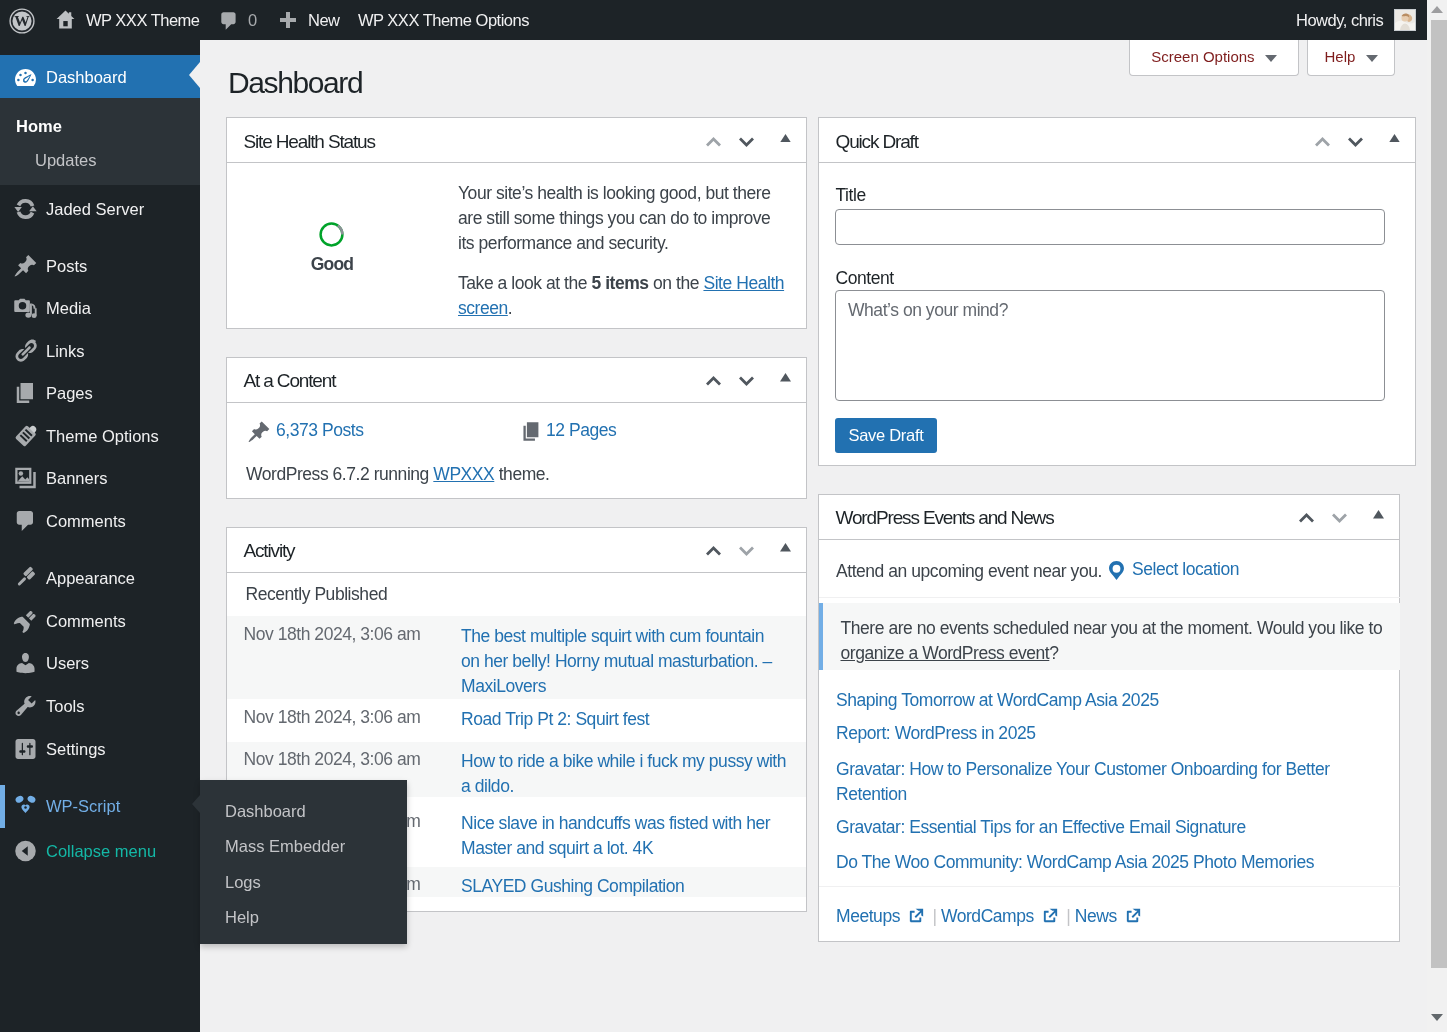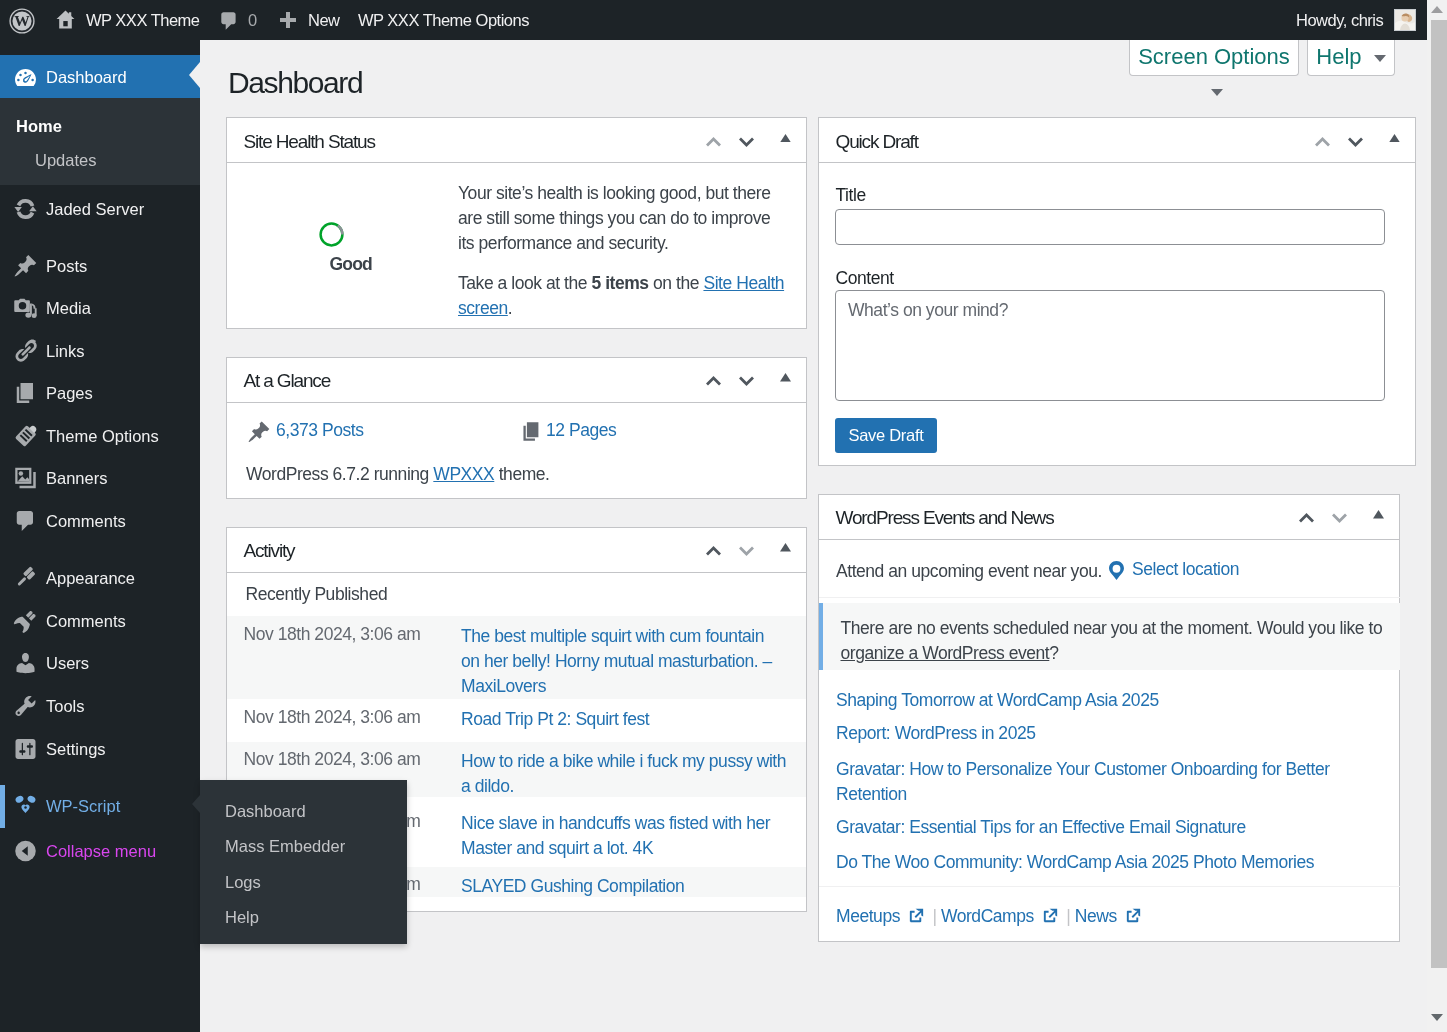--- a/index.html
+++ b/index.html
@@ -28,21 +28,21 @@
 
 #mi-dash { top:15px; background:#2271b1; color:#fff; }
 #dash-notch { position:absolute; left:189px; top:22px; width:0; height:0; border-top:13px solid transparent; border-bottom:13px solid transparent; border-right:11px solid #f0f0f1; }
 #submenu-dash { position:absolute; left:0; top:58px; width:200px; height:87px; background:#2c3338; }
 #submenu-dash .s1 { position:absolute; left:16px; top:18.9px; color:#fff; font-weight:bold; font-size:16.5px; }
 #submenu-dash .s2 { position:absolute; left:16px; top:52.7px; color:#c3c4c7; font-size:16.5px;margin-left:19px; }
 
 
 #content { position:absolute; left:200px; top:40px; width:1227px; height:992px; background:#f0f0f1; }
 
-.metabtn { position:absolute; background:#fff; border:1px solid #c3c4c7; border-top:none; border-radius:0 0 4px 4px; color:#0f766e; font-size:22px; text-align:center; }
+.metabtn { position:absolute; background:#fff; border:1px solid #c3c4c7; border-top:none; border-radius:0 0 4px 4px; color:#7f1d1d; font-size:15px; text-align:center; }
 
 h1.pagetitle { position:absolute; left:228px; top:66px; font-size:30px; font-weight:400; color:#1d2327; letter-spacing:-1.4px; }
 
 .postbox { position:absolute; background:#fff; border:1px solid #c3c4c7; }
 .pb-head { position:absolute; left:0; top:0; right:0; height:45px; border-bottom:1px solid #c3c4c7; }
 .pb-title { position:absolute; left:16.5px; top:12.5px; font-size:19px; font-weight:normal; color:#1d2327; letter-spacing:-1.15px; }
 .chev { stroke:#50575e; stroke-width:2.8; fill:none; }
 .chevlt { stroke:#9ea3a8; stroke-width:2.8; fill:none; }
 .coltri { fill:#50575e; }
 
@@ -80,28 +80,28 @@
         <path class="chev" d="M2 3.5 L8.5 10 L15 3.5"></path>
       </svg>
     <svg class="abs" style="right:15px;top:15.5px" width="11" height="8.5" viewBox="0 0 11 8.5">
         <path class="coltri" d="M5.5 0 L11 8.5 L0 8.5 Z"></path>
       </svg>
   </div>
   <svg class="abs" style="left:92px;top:104px" width="25" height="25" viewBox="0 0 25 25">
     <circle cx="12.5" cy="12.5" r="10.9" fill="none" stroke="#00a32a" stroke-width="2.5"></circle>
     <path d="M18.76 3.57 A10.9 10.9 0 0 1 23.4 12.5" fill="none" stroke="#8b9196" stroke-width="2.5"></path>
   </svg>
-  <div class="abs" style="left:65px;top:136px;width:80px;text-align:right;font-size:17.5px;font-weight:bold;color:#3c434a;letter-spacing:-0.8px">Good</div>
+  <div class="abs" style="left:65px;top:136px;width:80px;text-align:center;font-size:17.5px;font-weight:bold;color:#3c434a;letter-spacing:-0.8px">Good</div>
   <div class="abs body-txt" style="left:231px;top:63px;letter-spacing:-0.45px">Your site’s health is looking good, but there<br>are still some things you can do to improve<br>its performance and security.</div>
   <div class="abs body-txt" style="left:231px;top:153px;letter-spacing:-0.45px">Take a look at the <b>5 items</b> on the <a class="blueu" href="#">Site Health</a><br><a class="blueu" href="#">screen</a>.</div>
 </div>
 
 <div class="postbox" style="left:226px;top:356.5px;width:581px;height:142px">
   <div class="pb-head">
-    <span class="pb-title">At a Glance</span>
+    <span class="pb-title">At a Content</span>
     <svg class="abs" style="right:84px;top:16.5px" width="17" height="14" viewBox="0 0 17 14">
         <path class="chev" d="M2 10.5 L8.5 4 L15 10.5"></path>
       </svg>
     <svg class="abs" style="right:51px;top:16.5px" width="17" height="14" viewBox="0 0 17 14">
         <path class="chev" d="M2 3.5 L8.5 10 L15 3.5"></path>
       </svg>
     <svg class="abs" style="right:15px;top:15.5px" width="11" height="8.5" viewBox="0 0 11 8.5">
         <path class="coltri" d="M5.5 0 L11 8.5 L0 8.5 Z"></path>
       </svg>
   </div>
@@ -405,21 +405,21 @@
     <span class="ico">
         <svg viewBox="0 0 20 20" fill="#72aee6">
       <ellipse cx="5.2" cy="4.6" rx="3.3" ry="2.5" transform="rotate(-30 5.2 4.6)"></ellipse>
       <ellipse cx="14.8" cy="4.6" rx="3.3" ry="2.5" transform="rotate(30 14.8 4.6)"></ellipse>
       <path d="M10 15.6 C7.5 12.9 5.8 11.2 7.3 9.4 8.6 8 10 9.4 10 9.4s1.4-1.4 2.7 0c1.5 1.8-.2 3.5-2.7 6.2z"></path>
       <circle cx="10" cy="11.2" r="1" fill="#1d2327"></circle>
     </svg>
       </span>
     <span class="txt">WP-Script</span>
   </div>
-  <div class="mi" style="top:789px;color:#d946ef">
+  <div class="mi" style="top:789px;color:#14b8a6">
     <span class="ico">
         <svg viewBox="0 0 20 20">
       <circle cx="10" cy="10" r="8.2" fill="#a7aaad"></circle>
       <path d="M11.8 6.2v7.6L7 10z" fill="#1d2327"></path>
     </svg>
       </span>
     <span class="txt">Collapse menu</span>
   </div>
 </div>
 

